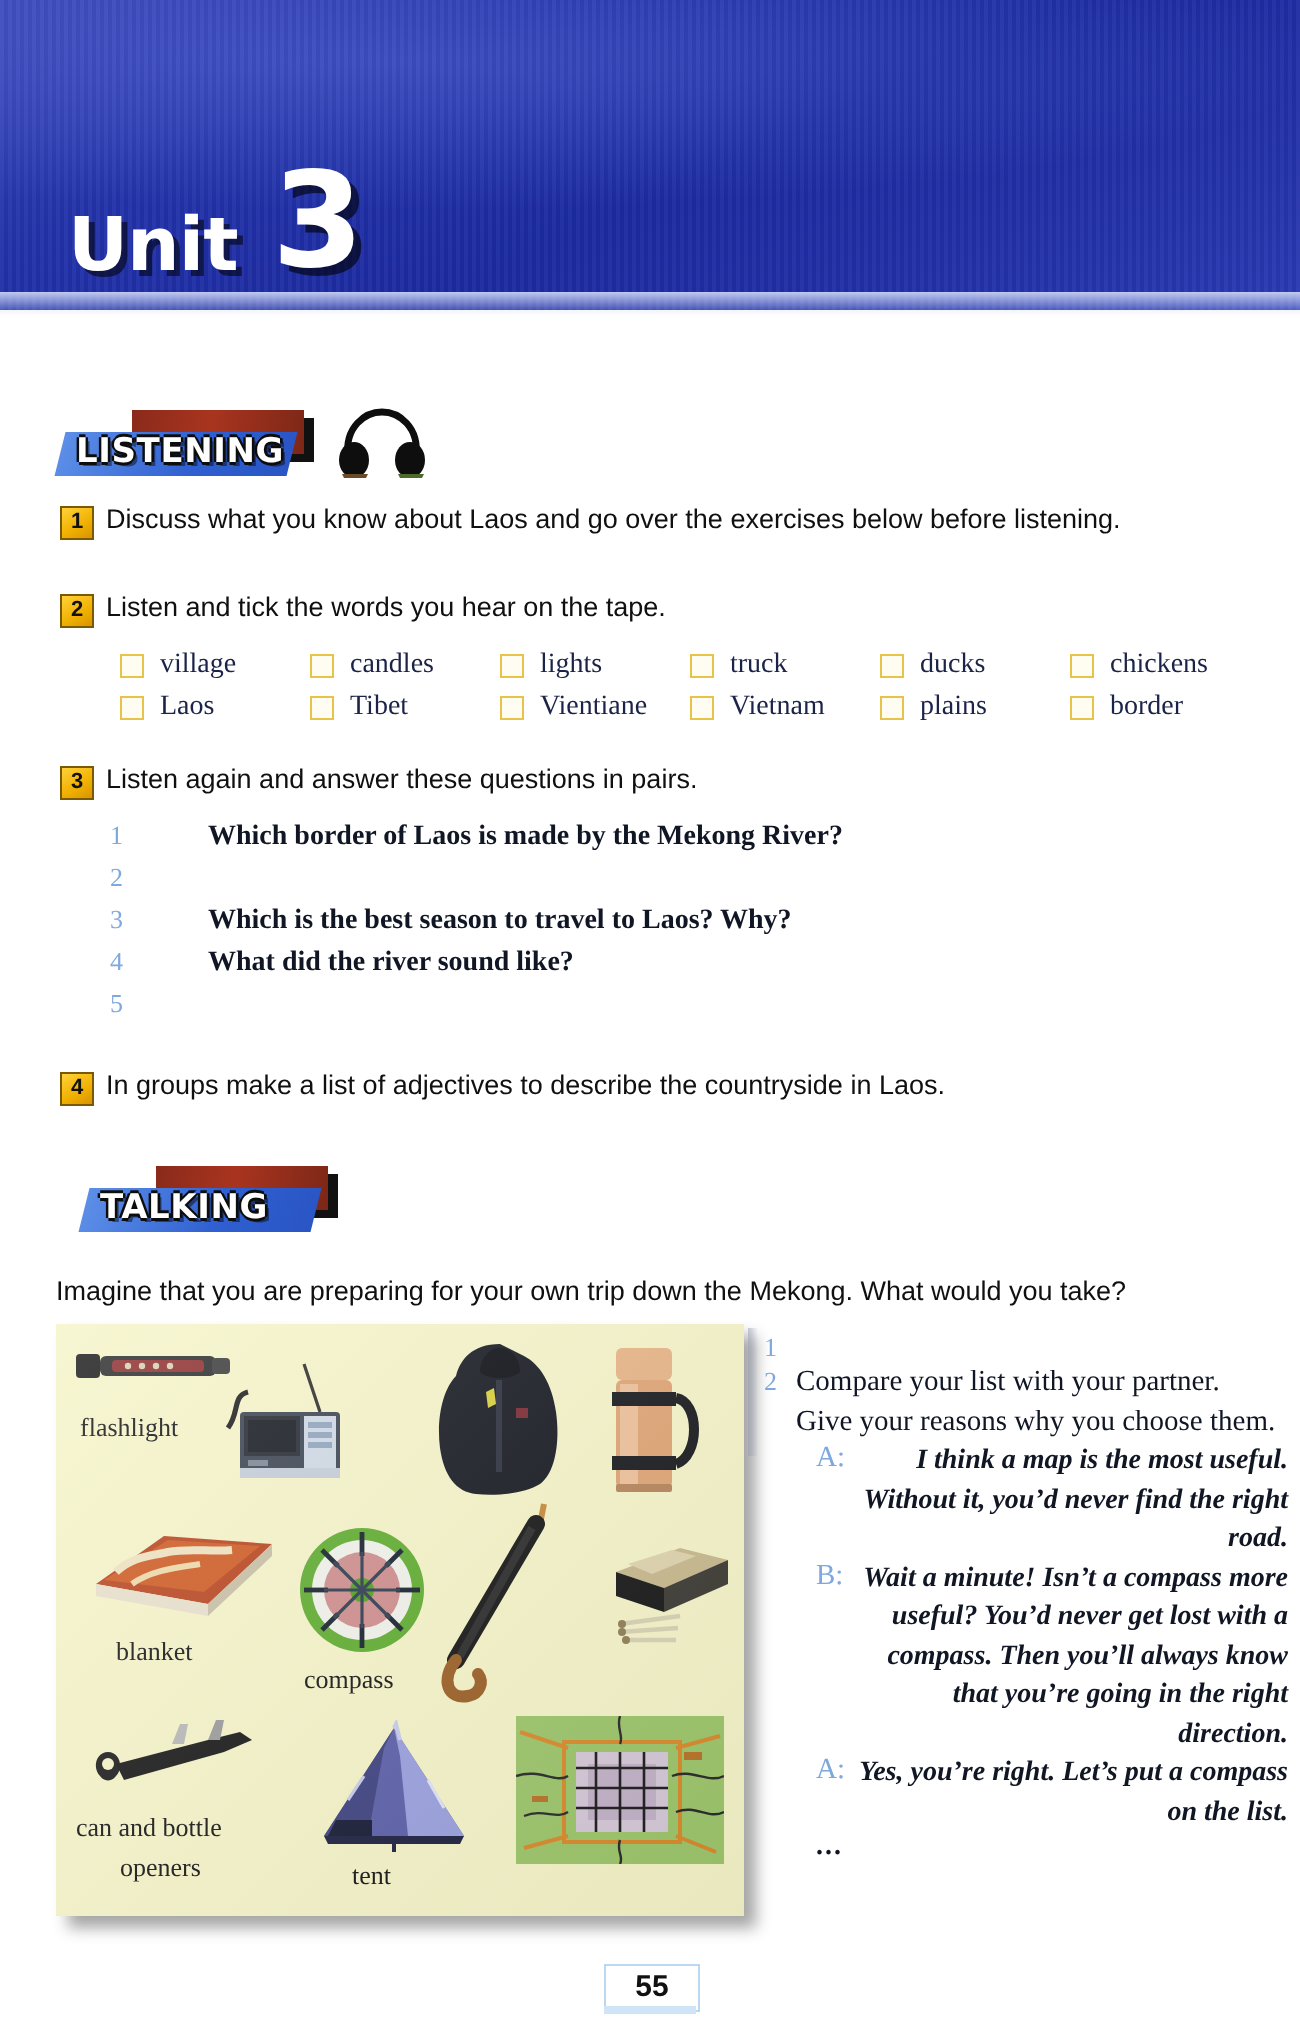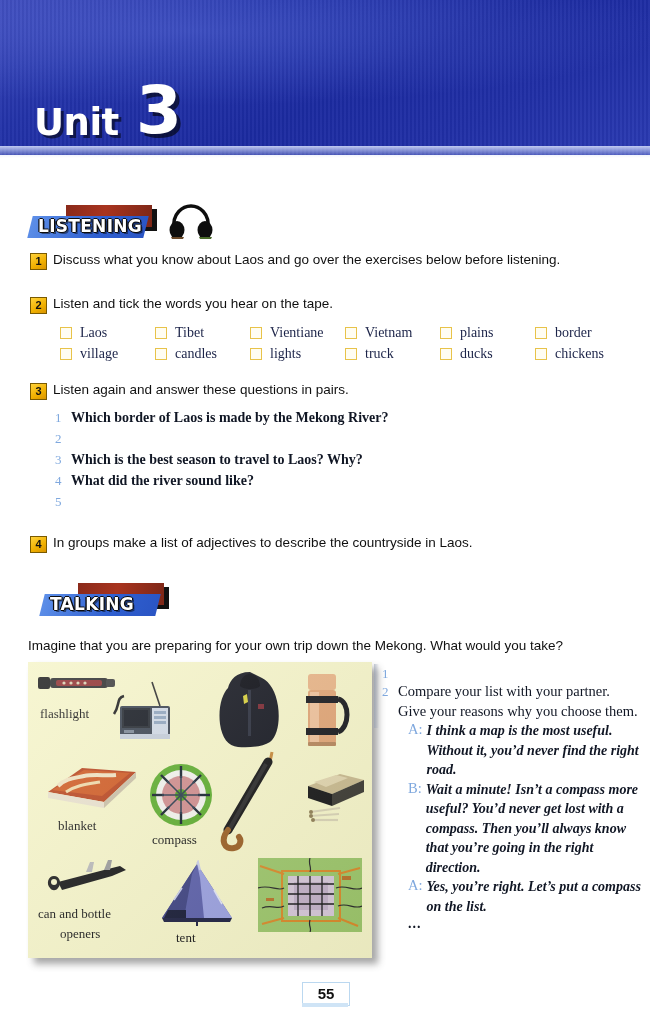--- a/index.html
+++ b/index.html
@@ -61,21 +61,21 @@
   .chk{width:10px;height:10px;border:1px solid #E8C34A;background:#fffdf2;
        flex:0 0 auto;margin-right:8px;}
   .wlbl{font-family:"Liberation Serif",serif;font-size:14px;color:#1b2348;white-space:nowrap;}
 
   
   .qlist{position:absolute;left:55px;top:410px;}
   .qrow{display:flex;height:21px;align-items:baseline;}
   .qnum{width:16px;flex:0 0 auto;font-family:"Liberation Serif",serif;font-size:13px;
         color:#7FA8DE;}
   .qtxt{font-family:"Liberation Serif",serif;font-size:14px;font-weight:bold;color:#101624;
-        white-space:nowrap;}
+        white-space:nowrap;margin-left:33px;}
 
   
   .talkintro{position:absolute;left:28px;top:638px;font-family:"Liberation Sans",sans-serif;
      font-size:13.5px;color:#101010;white-space:nowrap;}
 
   
   .collage{position:absolute;left:28px;top:662px;width:344px;height:296px;
      background:#F5F4C8;box-shadow:6px 6px 7px rgba(60,60,60,.45);overflow:hidden;}
   .collage:after{content:"";position:absolute;inset:0;
      background:linear-gradient(135deg,rgba(255,255,255,.18),rgba(0,0,0,.05));
@@ -89,21 +89,21 @@
   .dline{display:flex;align-items:baseline;}
   .dnum{width:16px;flex:0 0 auto;font-family:"Liberation Serif",serif;font-size:13px;
         color:#7FA8DE;}
   .dtxt{font-family:"Liberation Serif",serif;font-size:14.5px;color:#101624;line-height:19.5px;}
   .dcont{margin-left:16px;font-family:"Liberation Serif",serif;font-size:14.5px;
          color:#101624;line-height:19.5px;}
   .sp-row{display:flex;margin-left:26px;}
   .sp{flex:0 0 auto;font-family:"Liberation Serif",serif;font-size:14.5px;color:#7FA8DE;
       margin-right:4px;}
   .sp-txt{font-family:"Liberation Serif",serif;font-size:14px;font-weight:bold;
-      font-style:italic;color:#101624;line-height:19.5px;}
+      font-style:italic;color:#101624;line-height:19.5px;text-align:right;}
   .ellipsis{margin-left:26px;font-family:"Liberation Serif",serif;font-size:14px;
       font-weight:bold;color:#101624;letter-spacing:1px;}
   .scanedge{position:absolute;left:374px;top:664px;width:5px;height:64px;
      background:linear-gradient(90deg,rgba(150,160,180,.55),rgba(255,255,255,0));}
 
   
   .pgbox{position:absolute;left:302px;top:982px;width:46px;height:22px;
      border:1px solid #BBD8F0;background:#fff;text-align:center;}
   .pgbox span{font-family:"Liberation Sans",sans-serif;font-size:15px;font-weight:bold;
      color:#111;line-height:22px;}
@@ -137,20 +137,46 @@
 <div class="badge" style="left:30px;top:253px;">1</div>
 <div class="instr" style="left:53px;top:252px;">Discuss what you know about Laos and go over the exercises below before listening.</div>
 
 <div class="badge" style="left:30px;top:297px;">2</div>
 <div class="instr" style="left:53px;top:296px;">Listen and tick the words you hear on the tape.</div>
 
 <div class="wordgrid">
   <div class="wordrow">
     <div class="wcell">
         <span class="chk"></span>
+        <span class="wlbl">village</span>
+      </div>
+    <div class="wcell">
+        <span class="chk"></span>
+        <span class="wlbl">candles</span>
+      </div>
+    <div class="wcell">
+        <span class="chk"></span>
+        <span class="wlbl">lights</span>
+      </div>
+    <div class="wcell">
+        <span class="chk"></span>
+        <span class="wlbl">truck</span>
+      </div>
+    <div class="wcell">
+        <span class="chk"></span>
+        <span class="wlbl">ducks</span>
+      </div>
+    <div class="wcell">
+        <span class="chk"></span>
+        <span class="wlbl">chickens</span>
+      </div>
+  </div>
+  <div class="wordrow">
+    <div class="wcell">
+        <span class="chk"></span>
         <span class="wlbl">Laos</span>
       </div>
     <div class="wcell">
         <span class="chk"></span>
         <span class="wlbl">Tibet</span>
       </div>
     <div class="wcell">
         <span class="chk"></span>
         <span class="wlbl">Vientiane</span>
       </div>
@@ -158,46 +184,20 @@
         <span class="chk"></span>
         <span class="wlbl">Vietnam</span>
       </div>
     <div class="wcell">
         <span class="chk"></span>
         <span class="wlbl">plains</span>
       </div>
     <div class="wcell">
         <span class="chk"></span>
         <span class="wlbl">border</span>
-      </div>
-  </div>
-  <div class="wordrow">
-    <div class="wcell">
-        <span class="chk"></span>
-        <span class="wlbl">village</span>
-      </div>
-    <div class="wcell">
-        <span class="chk"></span>
-        <span class="wlbl">candles</span>
-      </div>
-    <div class="wcell">
-        <span class="chk"></span>
-        <span class="wlbl">lights</span>
-      </div>
-    <div class="wcell">
-        <span class="chk"></span>
-        <span class="wlbl">truck</span>
-      </div>
-    <div class="wcell">
-        <span class="chk"></span>
-        <span class="wlbl">ducks</span>
-      </div>
-    <div class="wcell">
-        <span class="chk"></span>
-        <span class="wlbl">chickens</span>
       </div>
   </div>
 </div>
 
 <div class="badge" style="left:30px;top:383px;">3</div>
 <div class="instr" style="left:53px;top:382px;">Listen again and answer these questions in pairs.</div>
 
 <div class="qlist">
   <div class="qrow">
       <span class="qnum">1</span>

